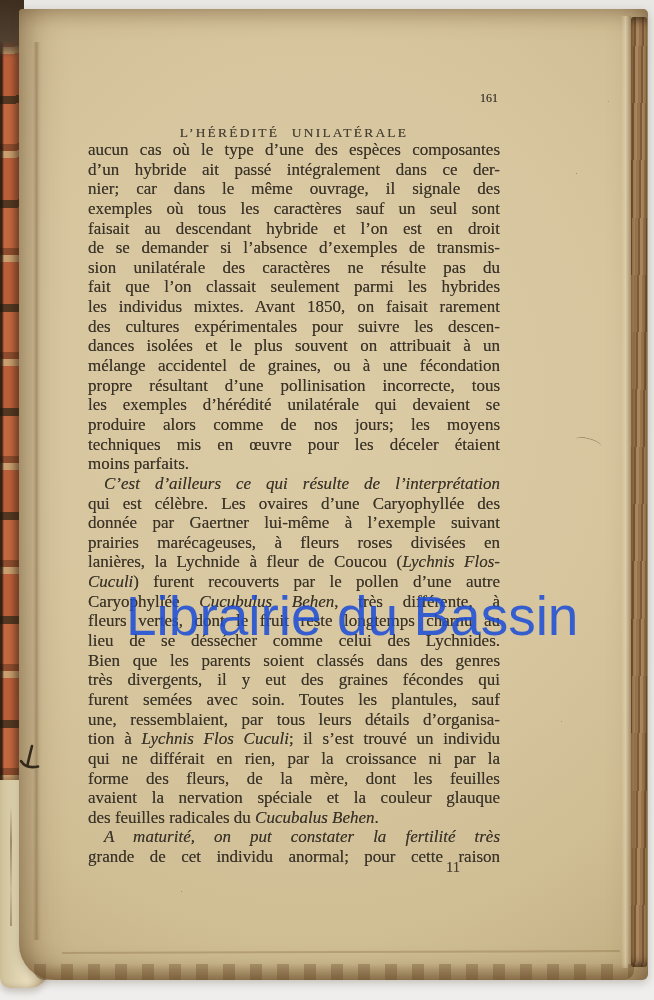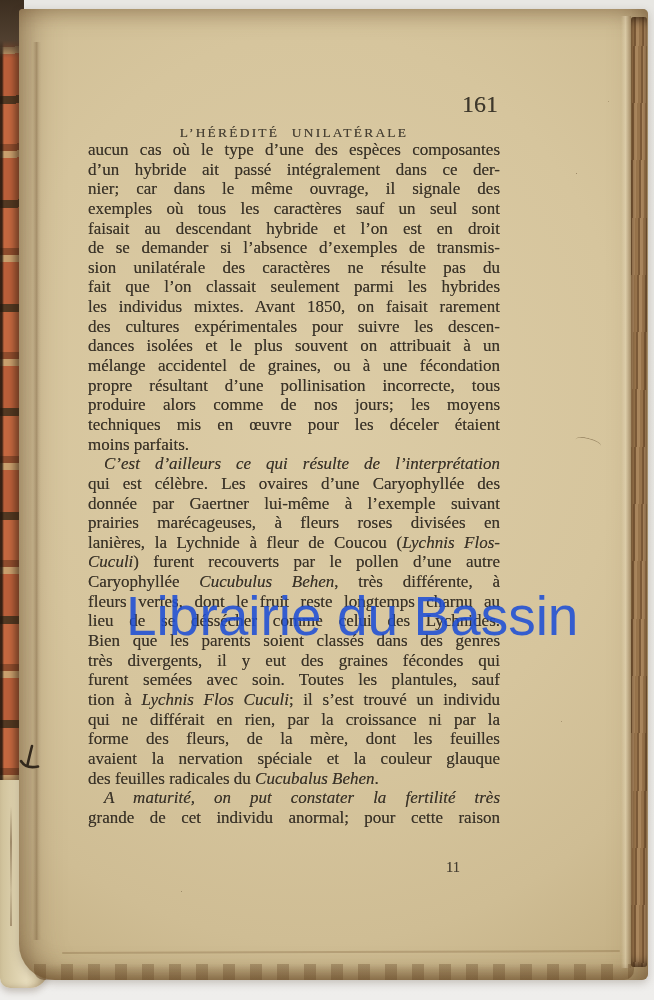--- a/index.html
+++ b/index.html
@@ -106,21 +106,21 @@
   
   .running-title {
     position:absolute; left:88px; top:97px; width:412px;
     text-align:center; font-size:13.5px; letter-spacing:2.2px; word-spacing:7px;
     color:#474033; text-shadow:0 0 .5px rgba(71,64,51,.6);
     white-space:nowrap;
     margin-top:28px;
   }
   .page-number {
     position:absolute; left:450px; top:91px; width:48px;
-    text-align:right; font-size:24px; color:#3e382c;
+    text-align:right; font-size:12px; color:#3e382c;
     text-shadow:0 0 .5px rgba(62,56,44,.6);
   }
 
   
   .body-text {
     position:absolute; left:88px; top:140px; width:412px;
     font-size:17px; color:#3a3328;
     text-shadow:0 0 .6px rgba(58,51,40,.65);
   }
   .body-text .line {
@@ -179,35 +179,37 @@
       <div class="line"><span>exemples où tous les caractères sauf un seul sont</span></div>
       <div class="line"><span>faisait au descendant hybride et l’on est en droit</span></div>
       <div class="line"><span>de se demander si l’absence d’exemples de transmis-</span></div>
       <div class="line"><span>sion unilatérale des caractères ne résulte pas du</span></div>
       <div class="line"><span>fait que l’on classait seulement parmi les hybrides</span></div>
       <div class="line"><span>les individus mixtes. Avant 1850, on faisait rarement</span></div>
       <div class="line"><span>des cultures expérimentales pour suivre les descen-</span></div>
       <div class="line"><span>dances isolées et le plus souvent on attribuait à un</span></div>
       <div class="line"><span>mélange accidentel de graines, ou à une fécondation</span></div>
       <div class="line"><span>propre résultant d’une pollinisation incorrecte, tous</span></div>
+      <div class="line"><span>les exemples d’hérédité unilatérale qui devaient se</span></div>
       <div class="line"><span>produire alors comme de nos jours; les moyens</span></div>
       <div class="line"><span>techniques mis en œuvre pour les déceler étaient</span></div>
       <div class="line end"><span>moins parfaits.</span></div>
       <div class="line indent"><span>C’est d’ailleurs ce qui résulte de l’interprétation</span></div>
       <div class="line"><span>qui est célèbre. Les ovaires d’une Caryophyllée des</span></div>
       <div class="line"><span>donnée par Gaertner lui-même à l’exemple suivant</span></div>
       <div class="line"><span>prairies marécageuses, à fleurs roses divisées en</span></div>
       <div class="line"><span>lanières, la Lychnide à fleur de Coucou (</span><span class="it">Lychnis Flos-</span></div>
       <div class="line"><span class="it">Cuculi</span><span>) furent recouverts par le pollen d’une autre</span></div>
       <div class="line"><span>Caryophyllée </span><span class="it">Cucubulus Behen</span><span>, très différente, à</span></div>
       <div class="line"><span>fleurs vertes, dont le fruit reste longtemps charnu au</span></div>
       <div class="line"><span>lieu de se déssécher comme celui des Lychnides.</span></div>
       <div class="line"><span>Bien que les parents soient classés dans des genres</span></div>
       <div class="line"><span>très divergents, il y eut des graines fécondes qui</span></div>
       <div class="line"><span>furent semées avec soin. Toutes les plantules, sauf</span></div>
+      <div class="line"><span>une, ressemblaient, par tous leurs détails d’organisa-</span></div>
       <div class="line"><span>tion à </span><span class="it">Lychnis Flos Cuculi</span><span>; il s’est trouvé un individu</span></div>
       <div class="line"><span>qui ne différait en rien, par la croissance ni par la</span></div>
       <div class="line"><span>forme des fleurs, de la mère, dont les feuilles</span></div>
       <div class="line"><span>avaient la nervation spéciale et la couleur glauque</span></div>
       <div class="line end"><span>des feuilles radicales du </span><span class="it">Cucubalus Behen</span><span>.</span></div>
       <div class="line indent"><span>A maturité, on put constater la fertilité très</span></div>
       <div class="line"><span>grande de cet individu anormal; pour cette raison</span></div>
     </div>
 
   <div class="signature">11</div>

